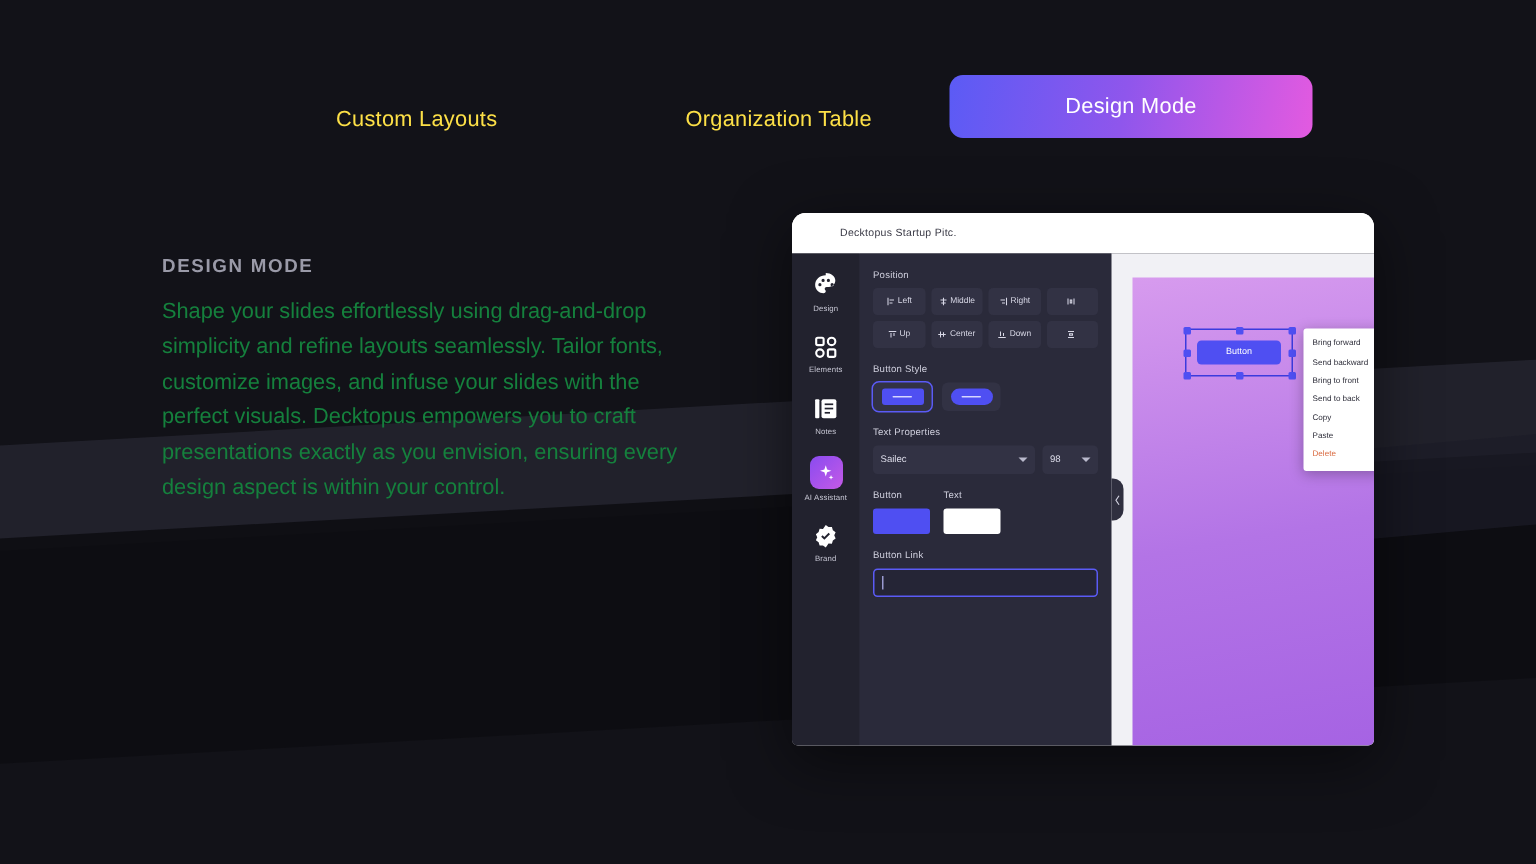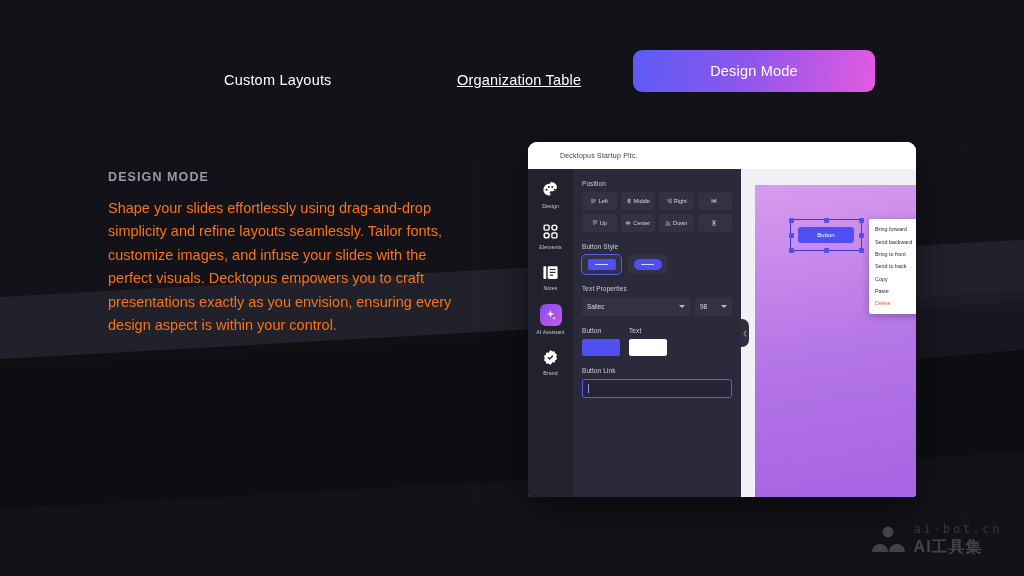--- a/index.html
+++ b/index.html
@@ -42,28 +42,28 @@
     opacity: .7;
   }
 
   
   .tabs {
     position: absolute; top: 50px; left: 0; width: 1024px;
     display: flex; align-items: center;
   }
   .tab {
     font-size: 14.5px;
-    color: #ffffff;
+    color: #fde047;
     letter-spacing: .2px;
     text-align: center;
     white-space: nowrap;
   }
   .tab-plain { padding: 10px 4px; }
   #tab-custom { position: absolute; left: 220px; top: 12px; }
-  #tab-org    { position: absolute; left: 453px; top: 12px; text-decoration: underline; }
+  #tab-org    { position: absolute; left: 453px; top: 12px; }
   .tab-active {
     position: absolute; left: 633px; top: 0;
     width: 242px; height: 42px;
     border-radius: 9px;
     display: flex; align-items: center; justify-content: center;
     background: linear-gradient(100deg, #5b5bf5 0%, #8f56ec 48%, #e35ae0 100%);
     color: #ffffff;
     font-size: 14.5px;
   }
 
@@ -84,21 +84,21 @@
     font-size: 25px;
     font-weight: bold;
     line-height: 1.38;
     color: #ffffff;
     letter-spacing: -0.2px;
     margin-bottom: 22px;
   }
   .bodytext {
     font-size: 14.5px;
     line-height: 1.62;
-    color: #f97316;
+    color: #15803d;
   }
 
   
   .window {
     position: absolute;
     left: 528px; top: 142px;
     width: 388px; height: 355px;
     background: #ffffff;
     border-radius: 9px 9px 4px 4px;
     overflow: hidden;
@@ -584,27 +584,14 @@
             <div class="ctx-item">Paste</div>
             <div class="ctx-item ctx-item-danger">Delete</div>
           </div>
 
         </div>
       </div>
 
     </div>
   </div>
 
-  <div class="watermark">
-    <span>
-      <svg class="wm-logo" viewBox="0 0 34 28" fill="#6a6a75">
-        <circle cx="17" cy="6" r="5.4"></circle>
-        <path d="M9 27a8 8 0 10-16 0z" transform="translate(8 -1)"></path>
-        <path d="M9 27a8 8 0 10-16 0z" transform="translate(25 -1)"></path>
-      </svg>
-    </span>
-    <span class="wm-text">
-      <span class="wm-top">ai-bot.cn</span>
-      <span class="wm-bottom">AI工具集</span>
-    </span>
-  </div>
 
 </div>
 
 </body></html>

